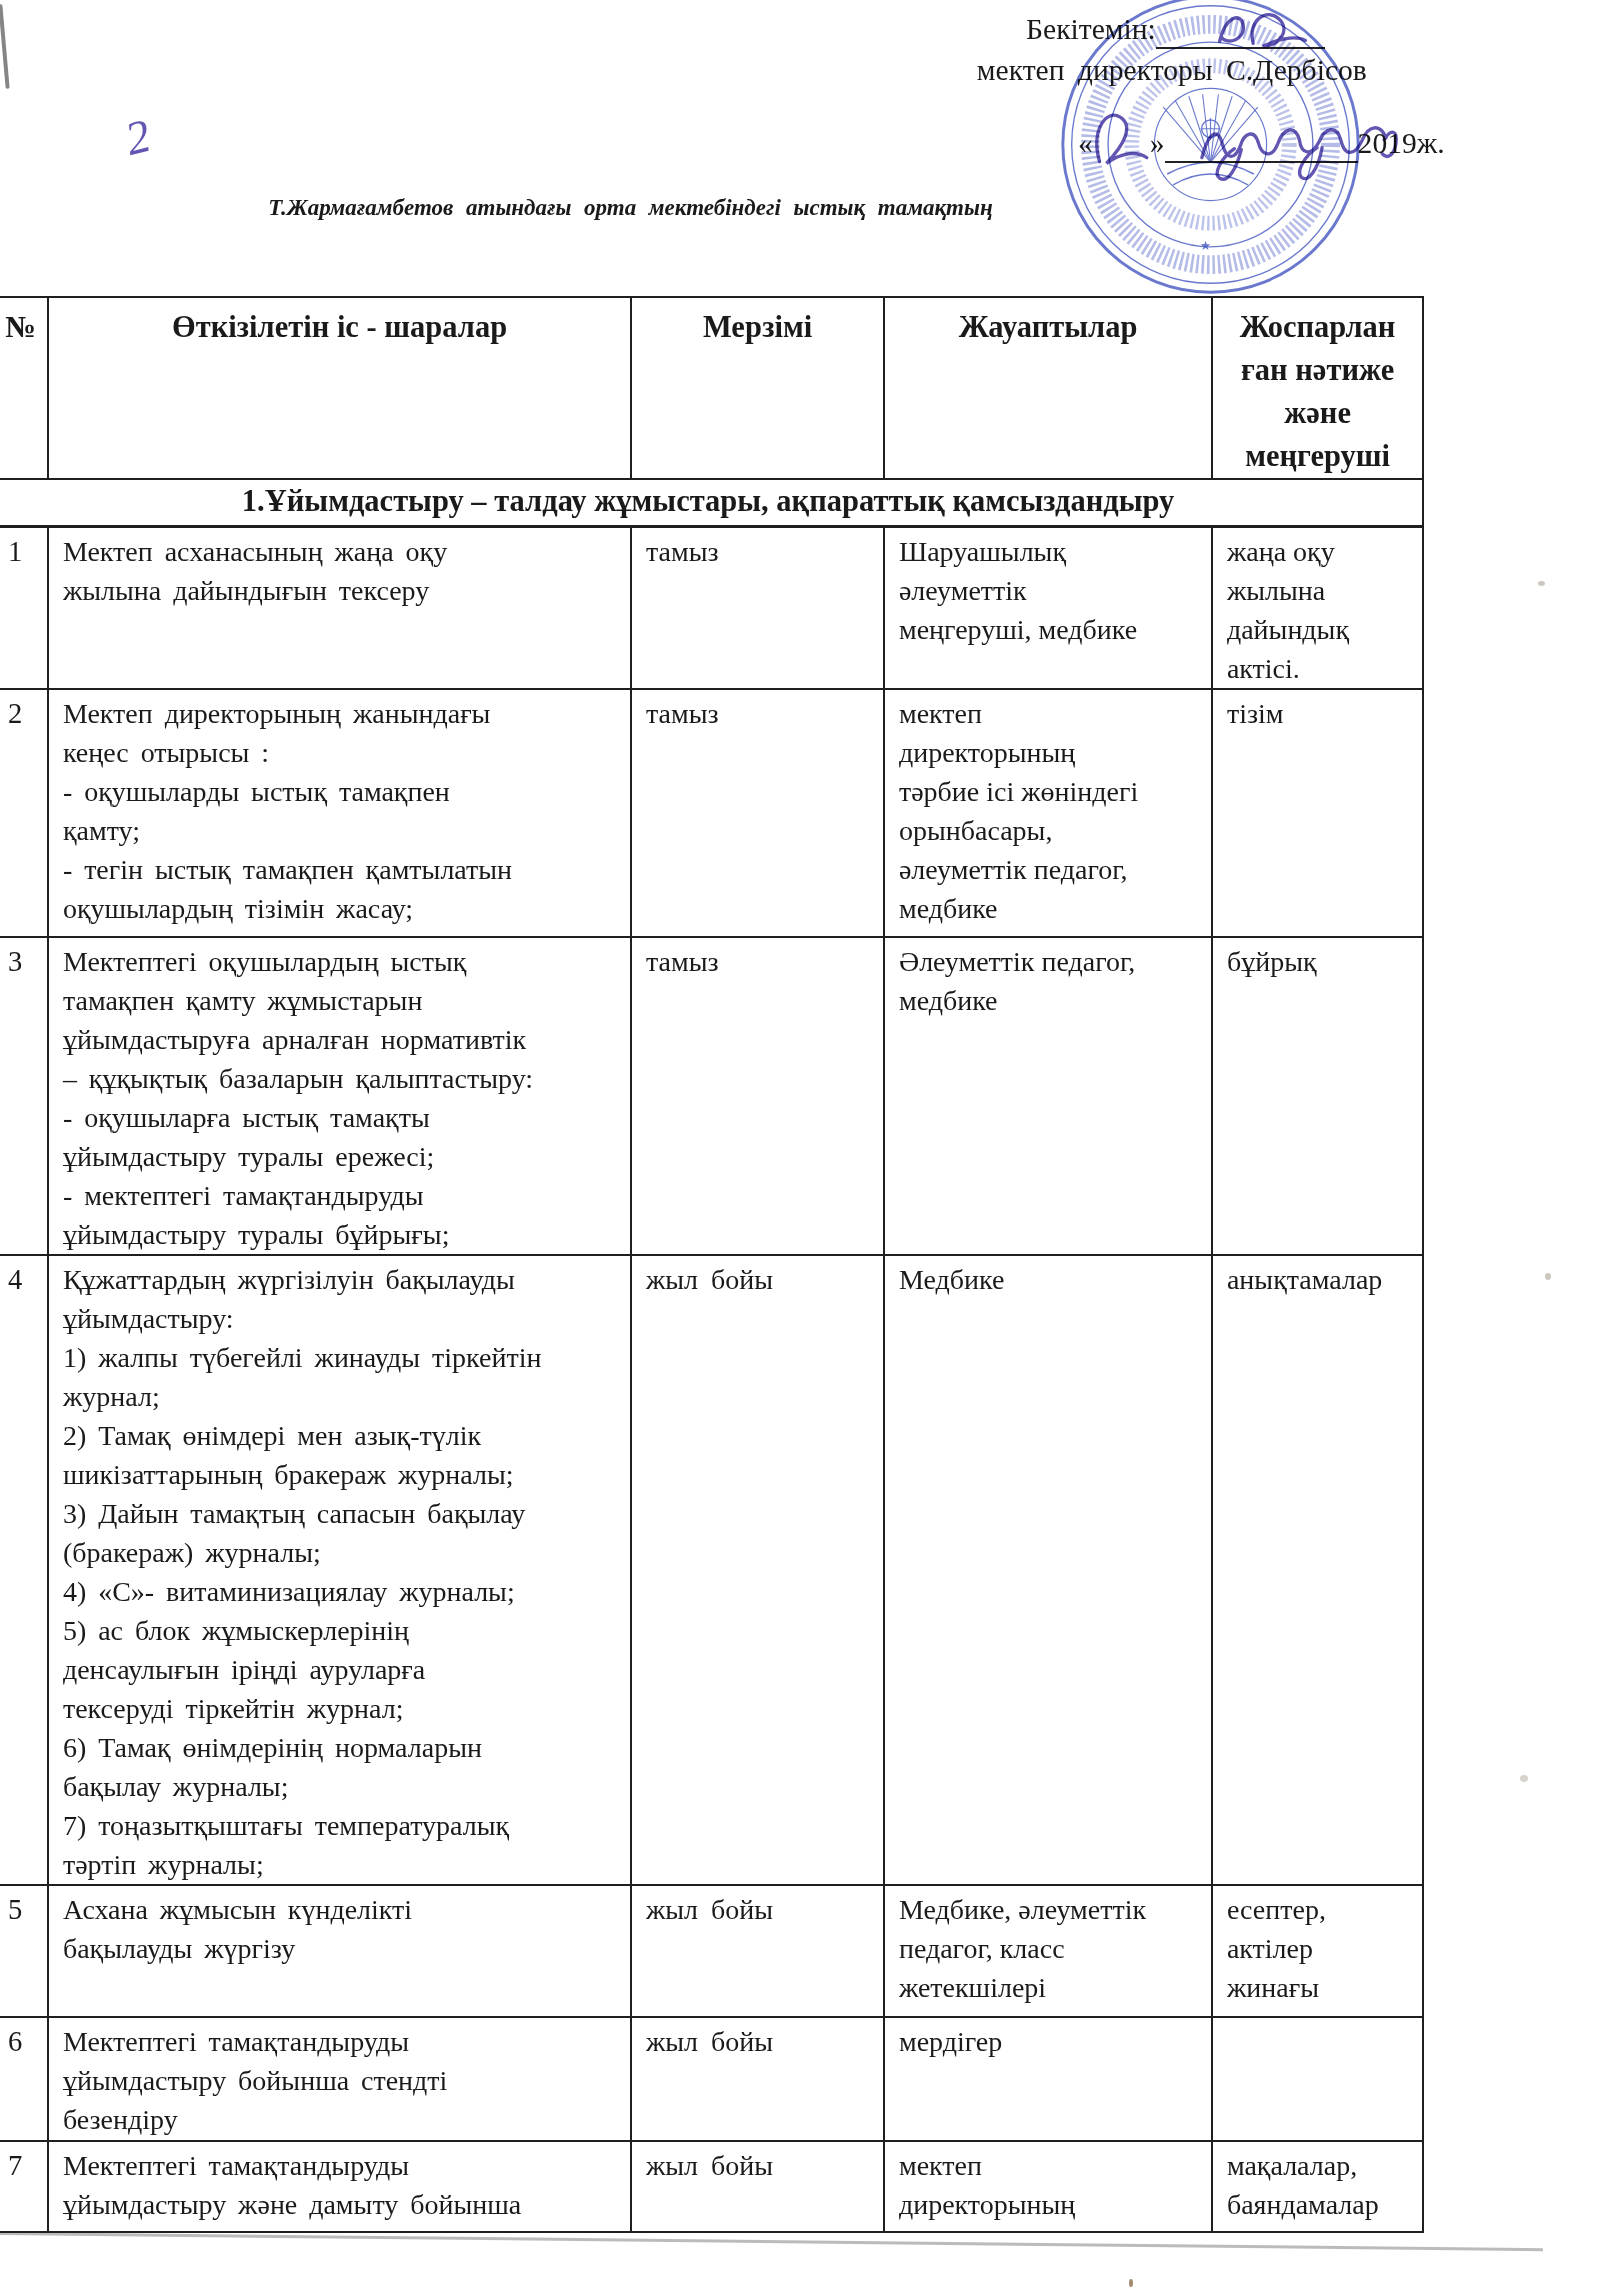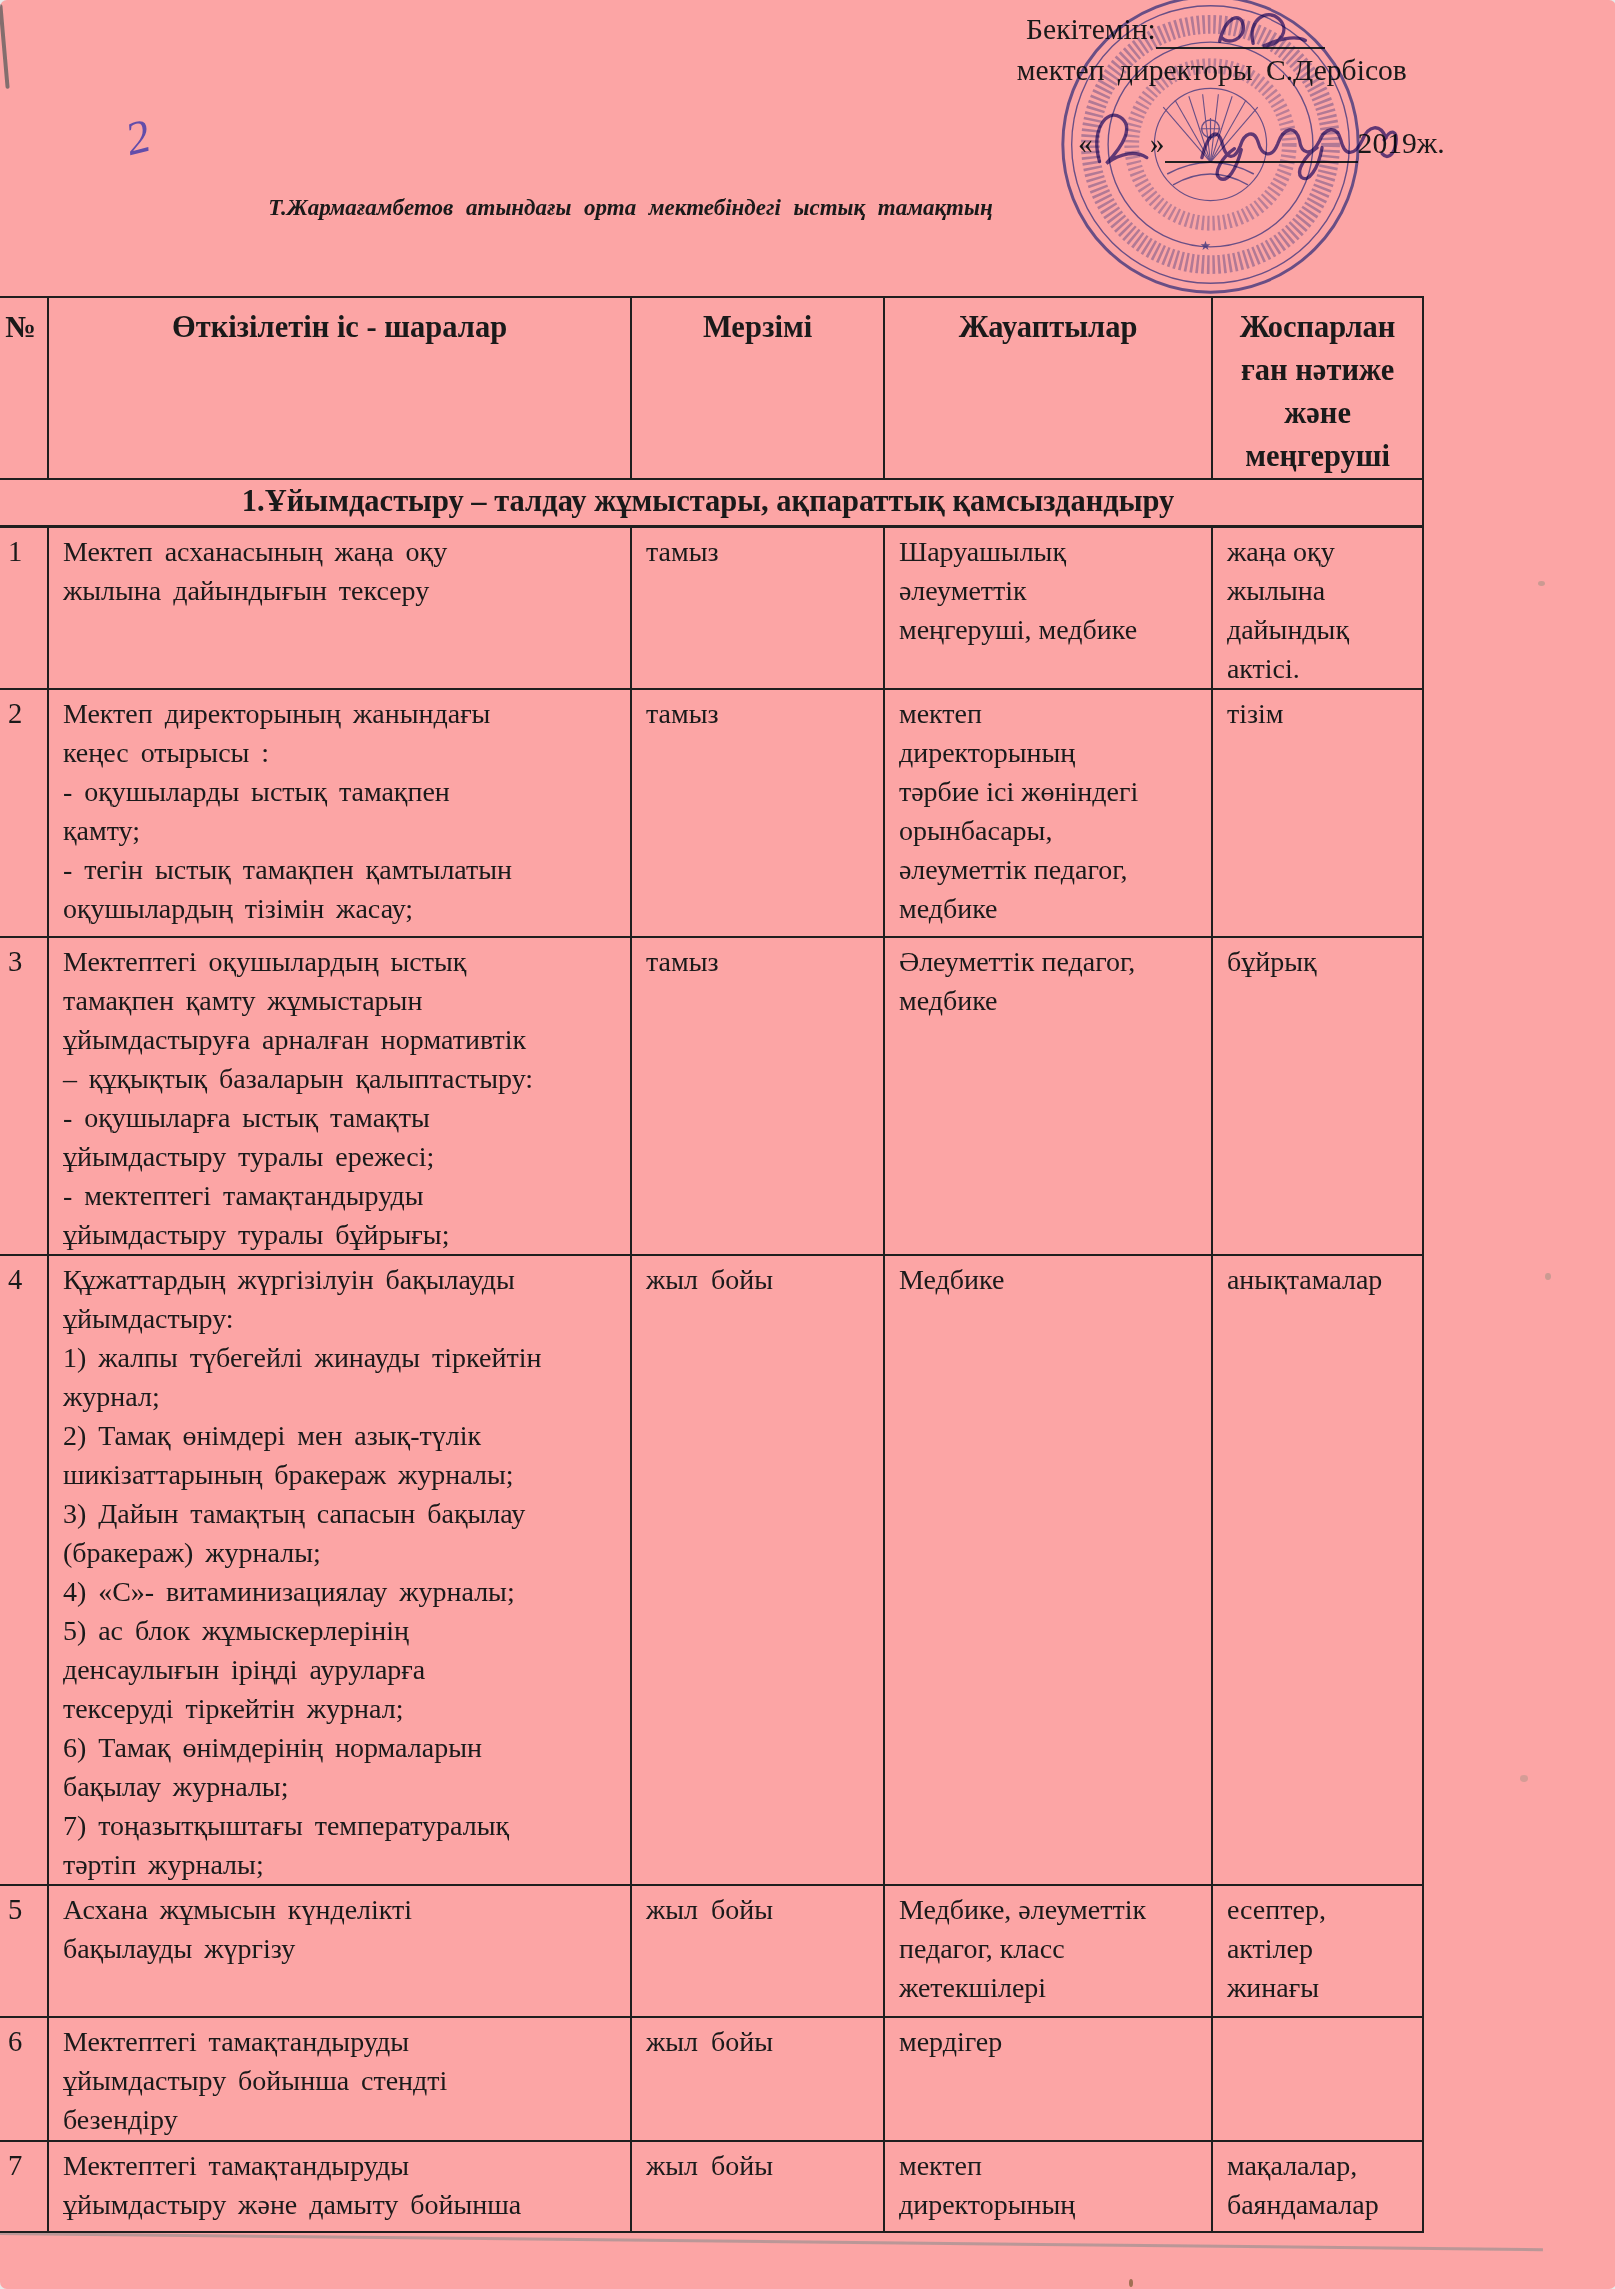--- a/index.html
+++ b/index.html
@@ -1,27 +1,26 @@
 <!DOCTYPE html>
 <html><head>
 <meta charset="utf-8">
 <style>
   html,body{margin:0;padding:0;background:#e8e8e8;}
   .page{
     position:relative;width:1616px;height:2289px;margin:0 auto;
-    background:#fca5a5;overflow:hidden;
+    background:#ffffff;overflow:hidden;
     font-family:"Liberation Serif","DejaVu Serif",serif;
     color:#1a1a1a;
-    border-radius:7px;
   }
   
   .approval{position:absolute;top:5.9px;left:965px;width:552px;font-size:29.6px;line-height:39px;}
   .appr-line1{position:absolute;top:3.9px;left:61px;white-space:nowrap;}
   .sig-underline{display:inline-block;width:169px;border-bottom:2px solid #222;height:29.6px;vertical-align:bottom;}
-  .appr-line2{position:absolute;top:45px;left:11.8px;white-space:nowrap;word-spacing:5.9px;margin-left:40px;}
+  .appr-line2{position:absolute;top:45px;left:11.8px;white-space:nowrap;word-spacing:5.9px;}
   .date-line{position:absolute;top:118px;left:113px;white-space:nowrap;}
   .date-underline{display:inline-block;width:193px;border-bottom:2px solid #222;height:29.6px;vertical-align:bottom;}
   .guil{letter-spacing:57px;}
   .hand-day{
     position:absolute;top:110px;left:126px;font-size:47px;font-style:italic;
     color:#5244ab;transform:rotate(-14deg);opacity:.9;
     font-family:"Liberation Serif",serif;
   }
   
   .doc-title{

